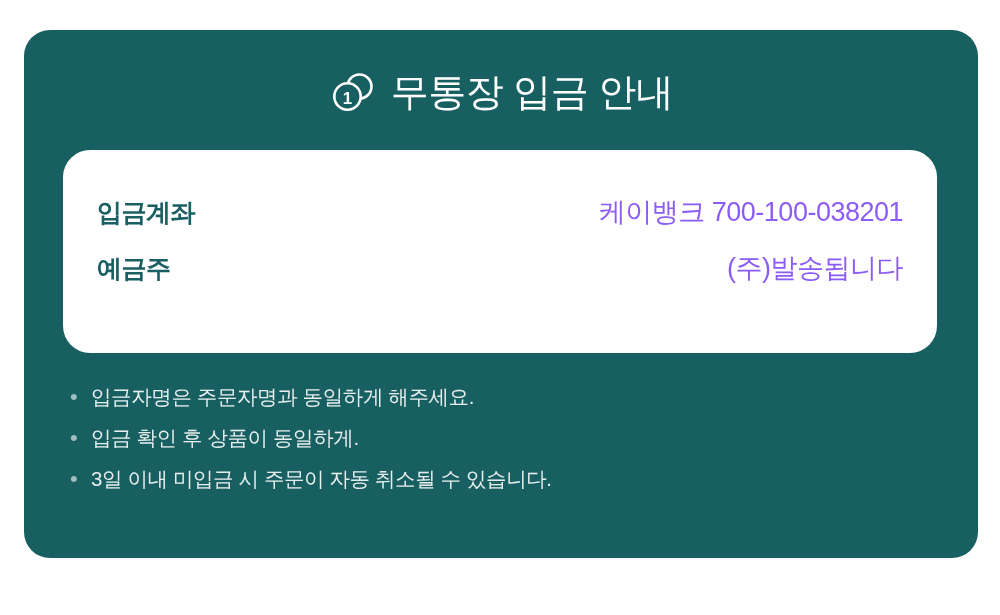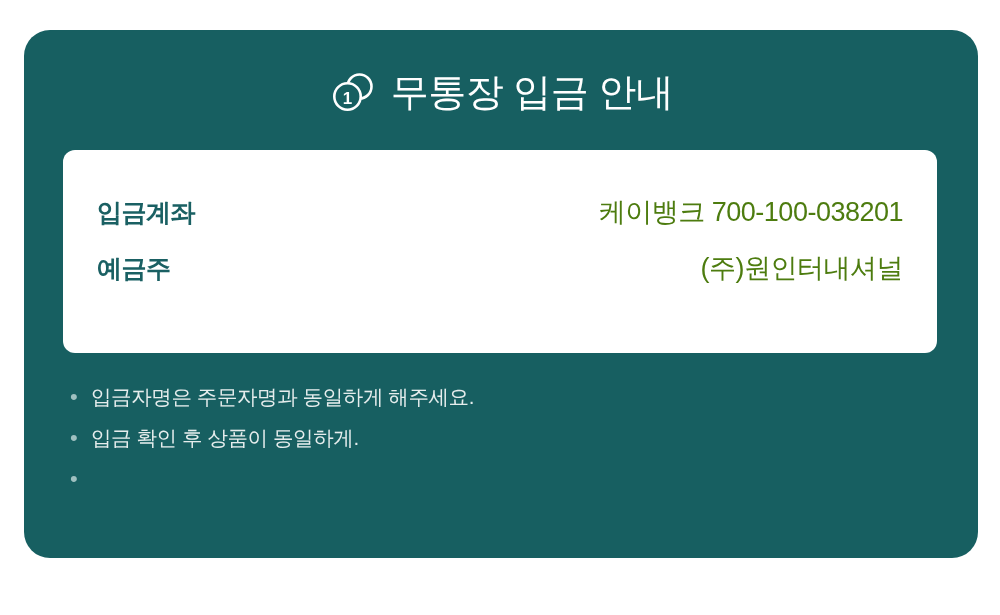--- a/index.html
+++ b/index.html
@@ -60,41 +60,41 @@
   }
 
   
   .info-card {
     position: absolute;
     left: 39px;
     top: 120px;
     width: 874px;
     height: 203px;
     background: #ffffff;
-    border-radius: 12px;
+    border-radius: 27px;
     padding: 44px 34px 0 34px;
   }
 
   .info-row {
     display: flex;
     align-items: baseline;
     justify-content: space-between;
     height: 56px;
   }
 
   .info-label {
     color: #1A6063;
     font-size: 25px;
     font-weight: 700;
     letter-spacing: -0.5px;
     white-space: nowrap;
   }
 
   .info-value {
-    color: #4d7c0f;
+    color: #8b5cf6;
     font-size: 27px;
     font-weight: 400;
     letter-spacing: -0.5px;
     white-space: nowrap;
     text-align: right;
   }
 
   
   .notes {
     position: absolute;
@@ -148,38 +148,39 @@
 
     <div class="info-card">
 
       <div class="info-row">
         <span class="info-label">입금계좌</span>
         <span class="info-value">케이뱅크 700-100-038201</span>
       </div>
 
       <div class="info-row">
         <span class="info-label">예금주</span>
-        <span class="info-value">(주)원인터내셔널</span>
+        <span class="info-value">(주)발송됩니다</span>
       </div>
 
     </div>
 
     <ul class="notes">
 
       <li class="note-item">
         <span class="note-bullet">•</span>
         <span class="note-text">입금자명은 주문자명과 동일하게 해주세요.</span>
       </li>
 
       <li class="note-item">
         <span class="note-bullet">•</span>
         <span class="note-text">입금 확인 후 상품이 동일하게.</span>
       </li>
 
       <li class="note-item">
         <span class="note-bullet">•</span>
+        <span class="note-text">3일 이내 미입금 시 주문이 자동 취소될 수 있습니다.</span>
       </li>
 
     </ul>
 
   </section>
 
 </div>
 
 </body></html>

